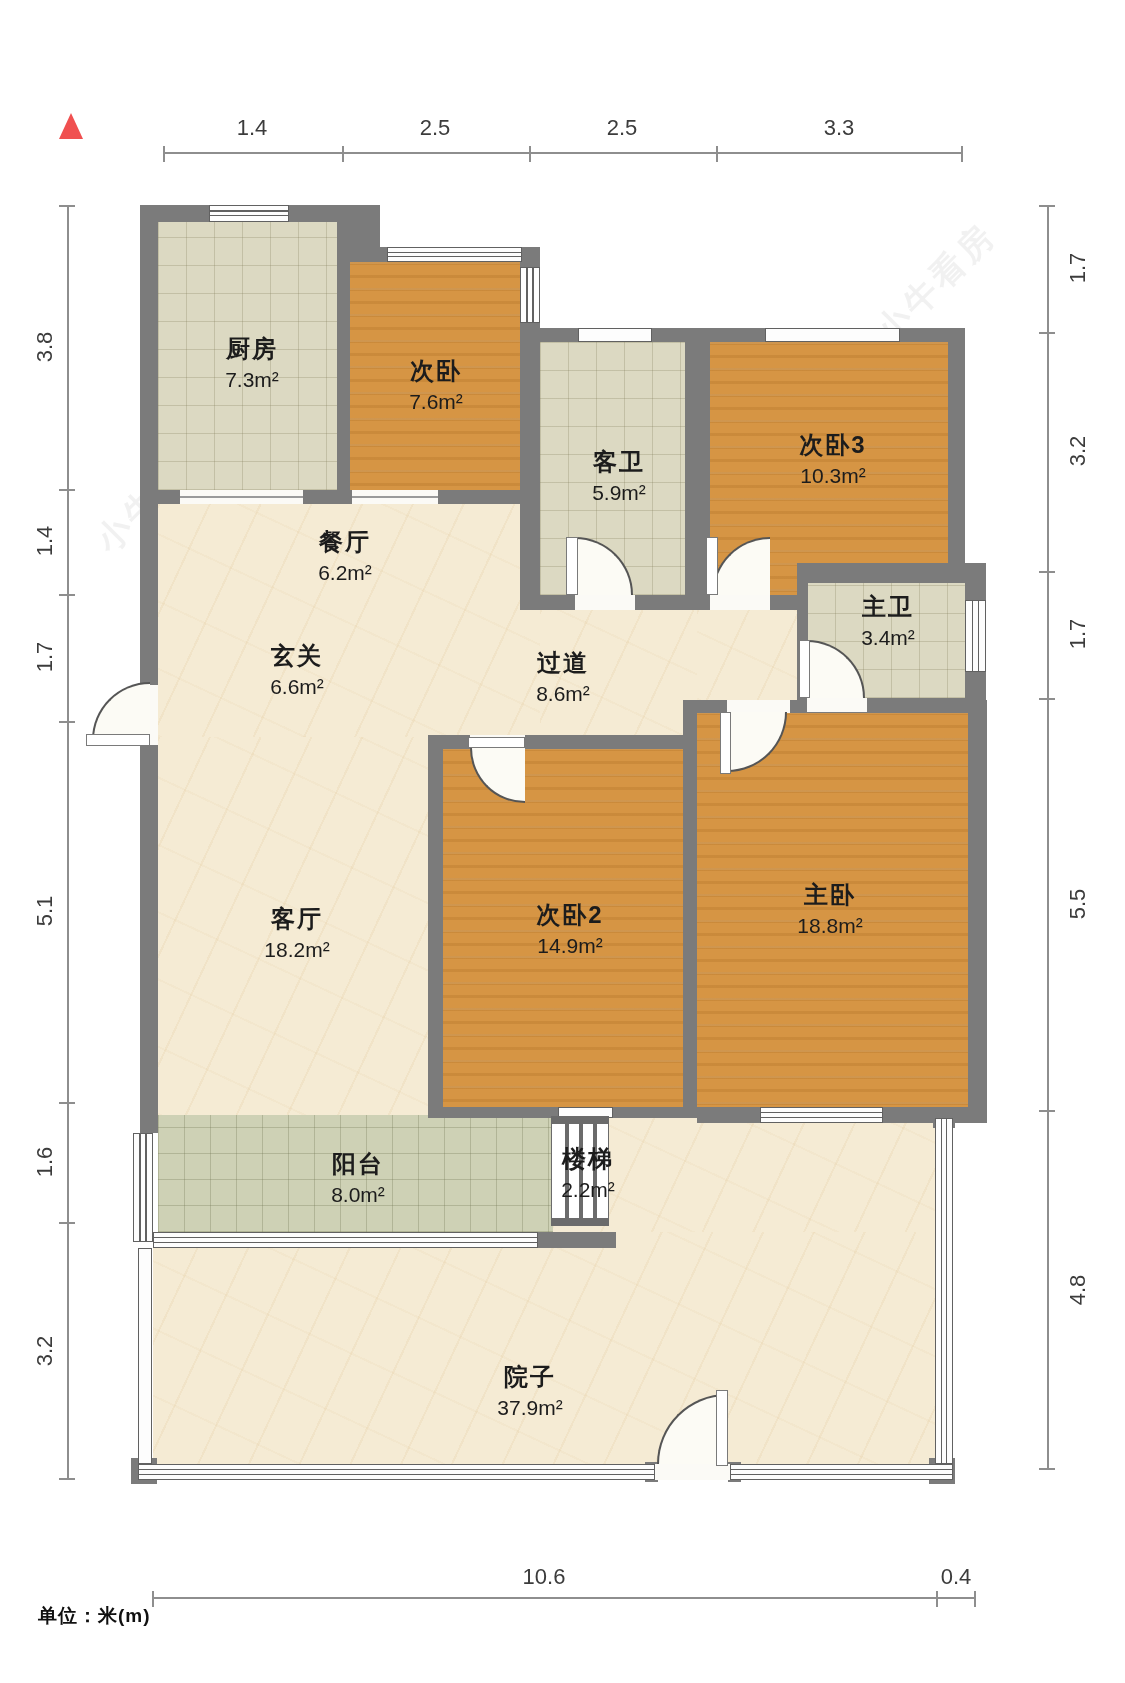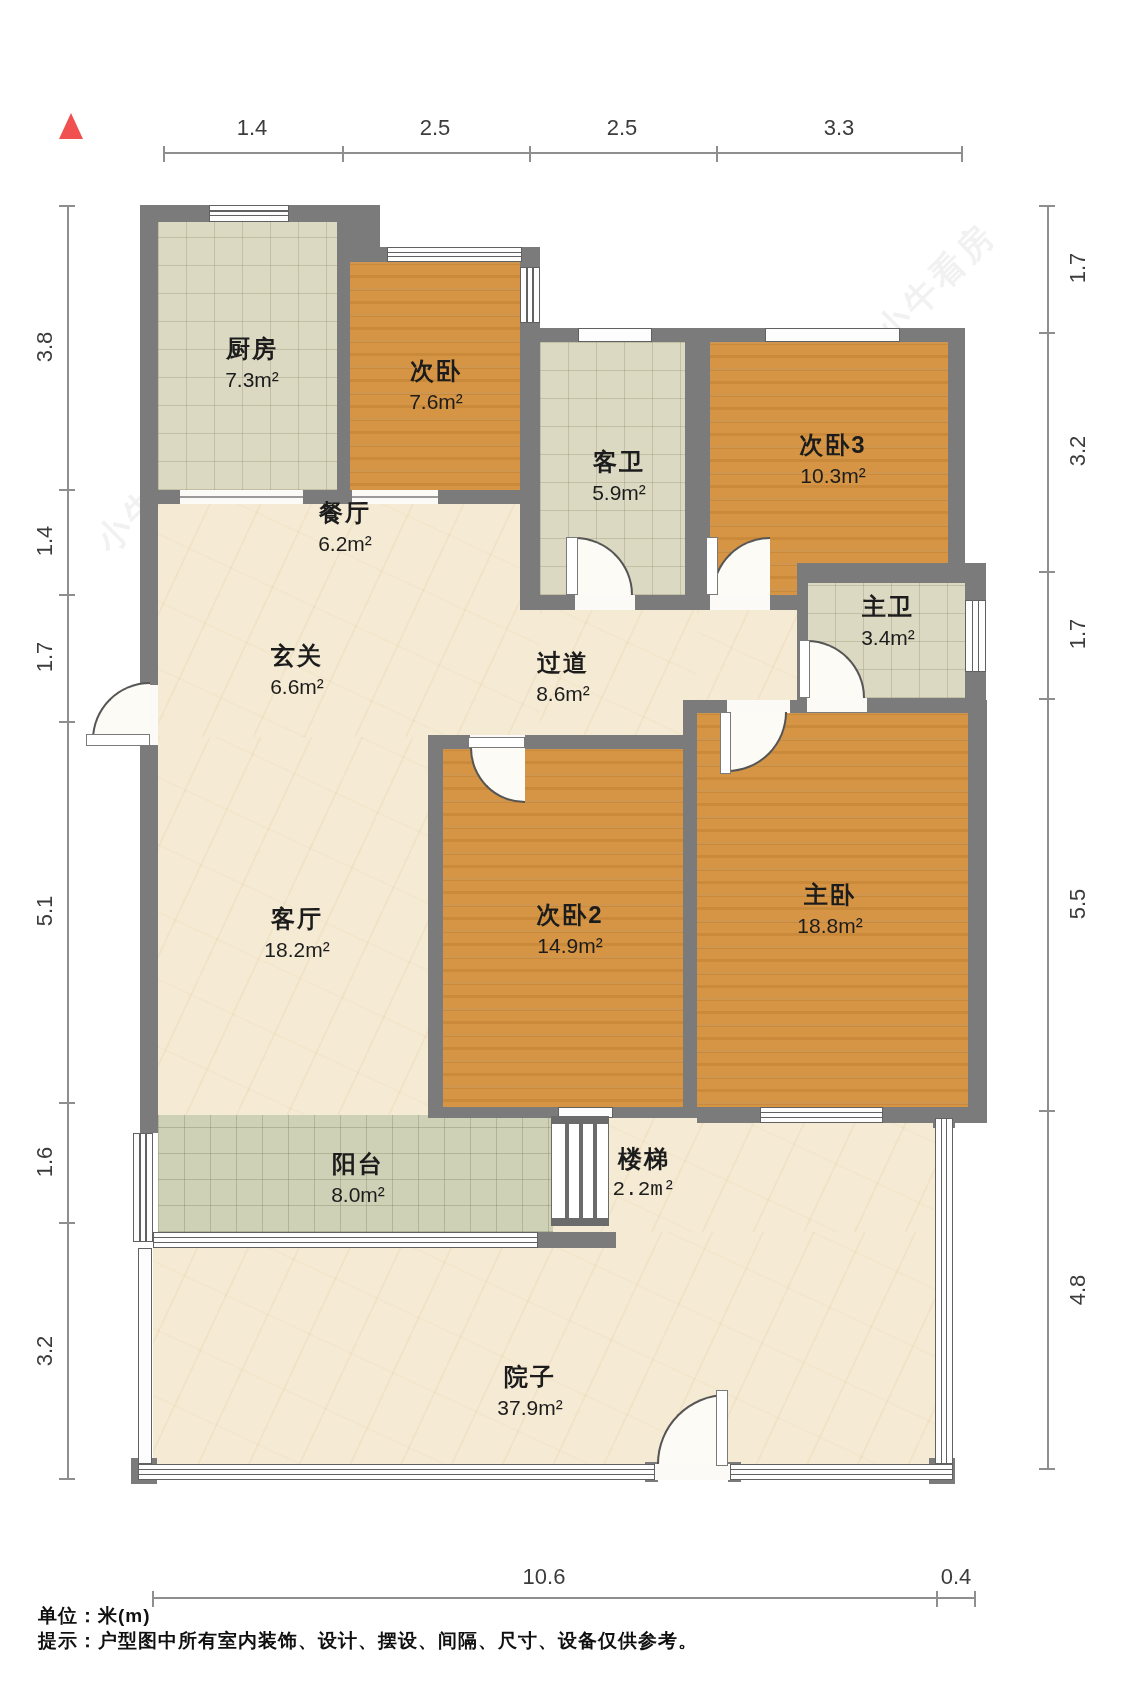--- a/index.html
+++ b/index.html
@@ -168,21 +168,21 @@
     <div class="ar">7.6m²</div>
   </div>
   <div class="room-label" style="left:619px;top:475px;">
     <div class="nm">客卫</div>
     <div class="ar">5.9m²</div>
   </div>
   <div class="room-label" style="left:833px;top:458px;">
     <div class="nm">次卧3</div>
     <div class="ar">10.3m²</div>
   </div>
-  <div class="room-label" style="left:345px;top:526px;">
+  <div class="room-label" style="left:345px;top:555px;">
     <div class="nm">餐厅</div>
     <div class="ar">6.2m²</div>
   </div>
   <div class="room-label" style="left:297px;top:669px;">
     <div class="nm">玄关</div>
     <div class="ar">6.6m²</div>
   </div>
   <div class="room-label" style="left:563px;top:676px;">
     <div class="nm">过道</div>
     <div class="ar">8.6m²</div>
@@ -200,21 +200,21 @@
     <div class="ar">14.9m²</div>
   </div>
   <div class="room-label" style="left:830px;top:908px;">
     <div class="nm">主卧</div>
     <div class="ar">18.8m²</div>
   </div>
   <div class="room-label" style="left:358px;top:1177px;">
     <div class="nm">阳台</div>
     <div class="ar">8.0m²</div>
   </div>
-  <div class="room-label" style="left:644px;top:1172px;font-family:Liberation Mono, monospace;">
+  <div class="room-label" style="left:588px;top:1172px;">
     <div class="nm">楼梯</div>
     <div class="ar">2.2m²</div>
   </div>
   <div class="room-label" style="left:530px;top:1390px;">
     <div class="nm">院子</div>
     <div class="ar">37.9m²</div>
   </div>
 
   <div class="dim-line" style="left:163px;top:152px;width:799px;height:2px;"></div>
   <div class="dim-tick" style="left:163px;top:146px;width:2px;height:16px;"></div>
@@ -256,15 +256,14 @@
   <div class="dim-label rot" style="left:1078px;top:1290px;">4.8</div>
 
   <div class="dim-line" style="left:152px;top:1597px;width:824px;height:2px;"></div>
   <div class="dim-tick" style="left:152px;top:1591px;width:2px;height:16px;"></div>
   <div class="dim-tick" style="left:936px;top:1591px;width:2px;height:16px;"></div>
   <div class="dim-tick" style="left:974px;top:1591px;width:2px;height:16px;"></div>
   <div class="dim-label" style="left:544px;top:1577px;">10.6</div>
   <div class="dim-label" style="left:956px;top:1577px;">0.4</div>
 
   <div class="note" style="left:38px;top:1603px;">单位：米(m)</div>
-  <div class="note" style="left:38px;top:1628px;">提示：户型图中所有室内装饰、设计、摆设、间隔、尺寸、设备仅供参考。</div>
 
 </div>
 
 </body></html>

